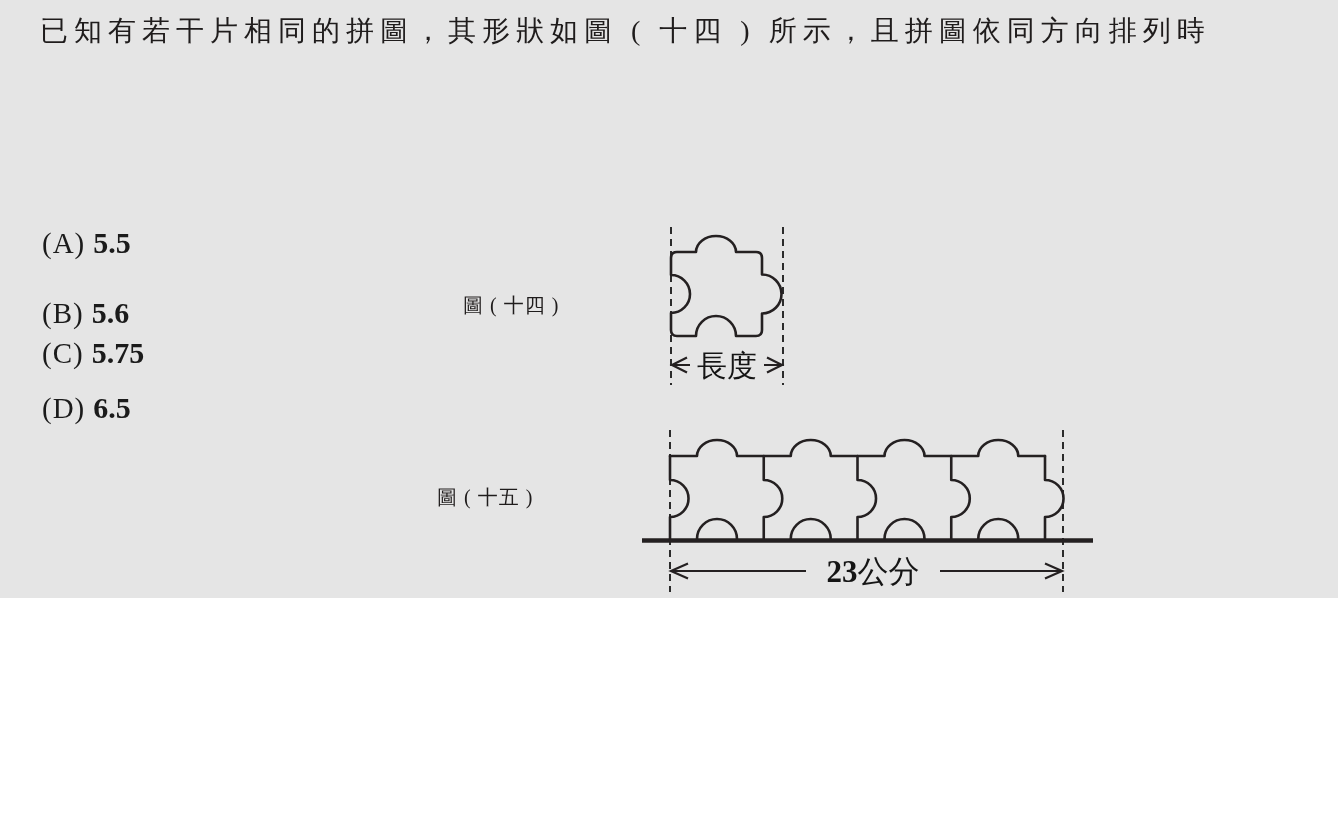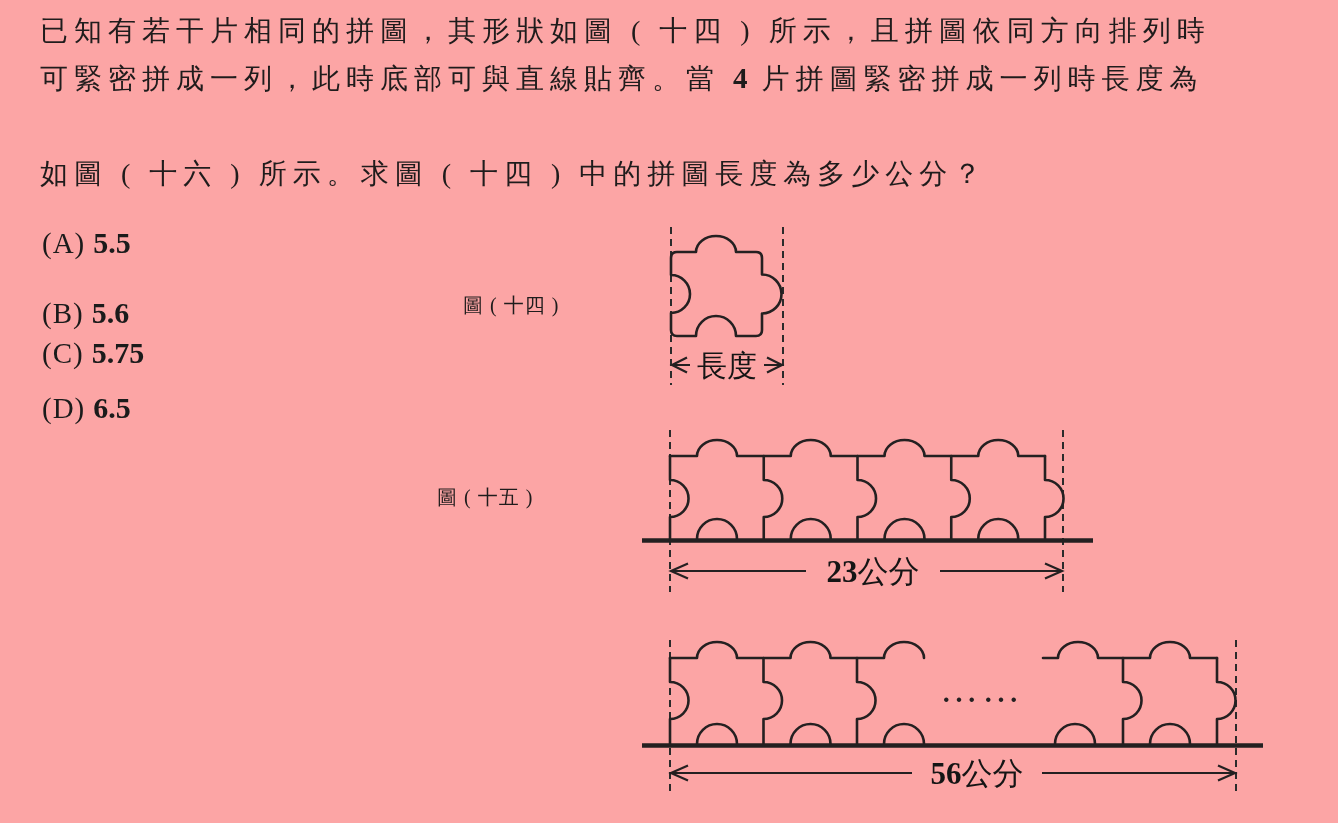--- a/index.html
+++ b/index.html
@@ -1,17 +1,17 @@
 <!DOCTYPE html>
 <html><head>
 <meta charset="utf-8">
 <style>
   html,body { margin:0; padding:0; background:#ffffff; }
   .page {
-    position:relative; width:1338px; height:823px; background:#fca5a5;
+    position:relative; width:1338px; height:598px; background:#e5e5e5;
     font-family:"Liberation Serif","DejaVu Serif",serif; color:#1b1b1b;
     overflow:hidden;
   }
   .pline {
     position:absolute; left:40px; font-size:28px; letter-spacing:6px;
     white-space:nowrap; color:#1f1c1c;
   }
   .pline b.num { font-weight:bold; letter-spacing:1px; font-size:29px; }
   .opt { position:absolute; left:42px; white-space:nowrap; }
   .opt .olabel { font-size:29px; letter-spacing:1px; }
@@ -29,24 +29,22 @@
   .dimtxt .b { font-weight:bold; }
   .dots { font-family:"Liberation Serif","DejaVu Serif",serif; fill:#242021; letter-spacing:4px; }
 </style>
 </head>
 <body>
 
 <div class="page">
 
   <div class="pline" style="top:12px"><span>已知有若干片相同的拼圖，其形狀如圖 ( 十四 ) 所示，且拼圖依同方向排列時</span></div>
 
-  <div class="pline" style="top:60px"><span>可緊密拼成一列，此時底部可與直線貼齊。當 </span><b class="num">4</b><span> 片拼圖緊密拼成一列時長度為</span></div>
 
 
-  <div class="pline" style="top:155px"><span>如圖 ( 十六 ) 所示。求圖 ( 十四 ) 中的拼圖長度為多少公分？</span></div>
 
   <div class="opt" style="top:226px"><span class="olabel">(A)</span><b class="oval">5.5</b></div>
   <div class="opt" style="top:296px"><span class="olabel">(B)</span><b class="oval">5.6</b></div>
   <div class="opt" style="top:336px"><span class="olabel">(C)</span><b class="oval">5.75</b></div>
   <div class="opt" style="top:391px"><span class="olabel">(D)</span><b class="oval">6.5</b></div>
 
   <div class="figlabel" style="left:463px; top:292px">圖 ( 十四 )</div>
   <div class="figlabel" style="left:437px; top:484px">圖 ( 十五 )</div>
 
   <svg class="fig" style="left:630px; top:220px" width="190" height="172" viewBox="0 0 190 172">

